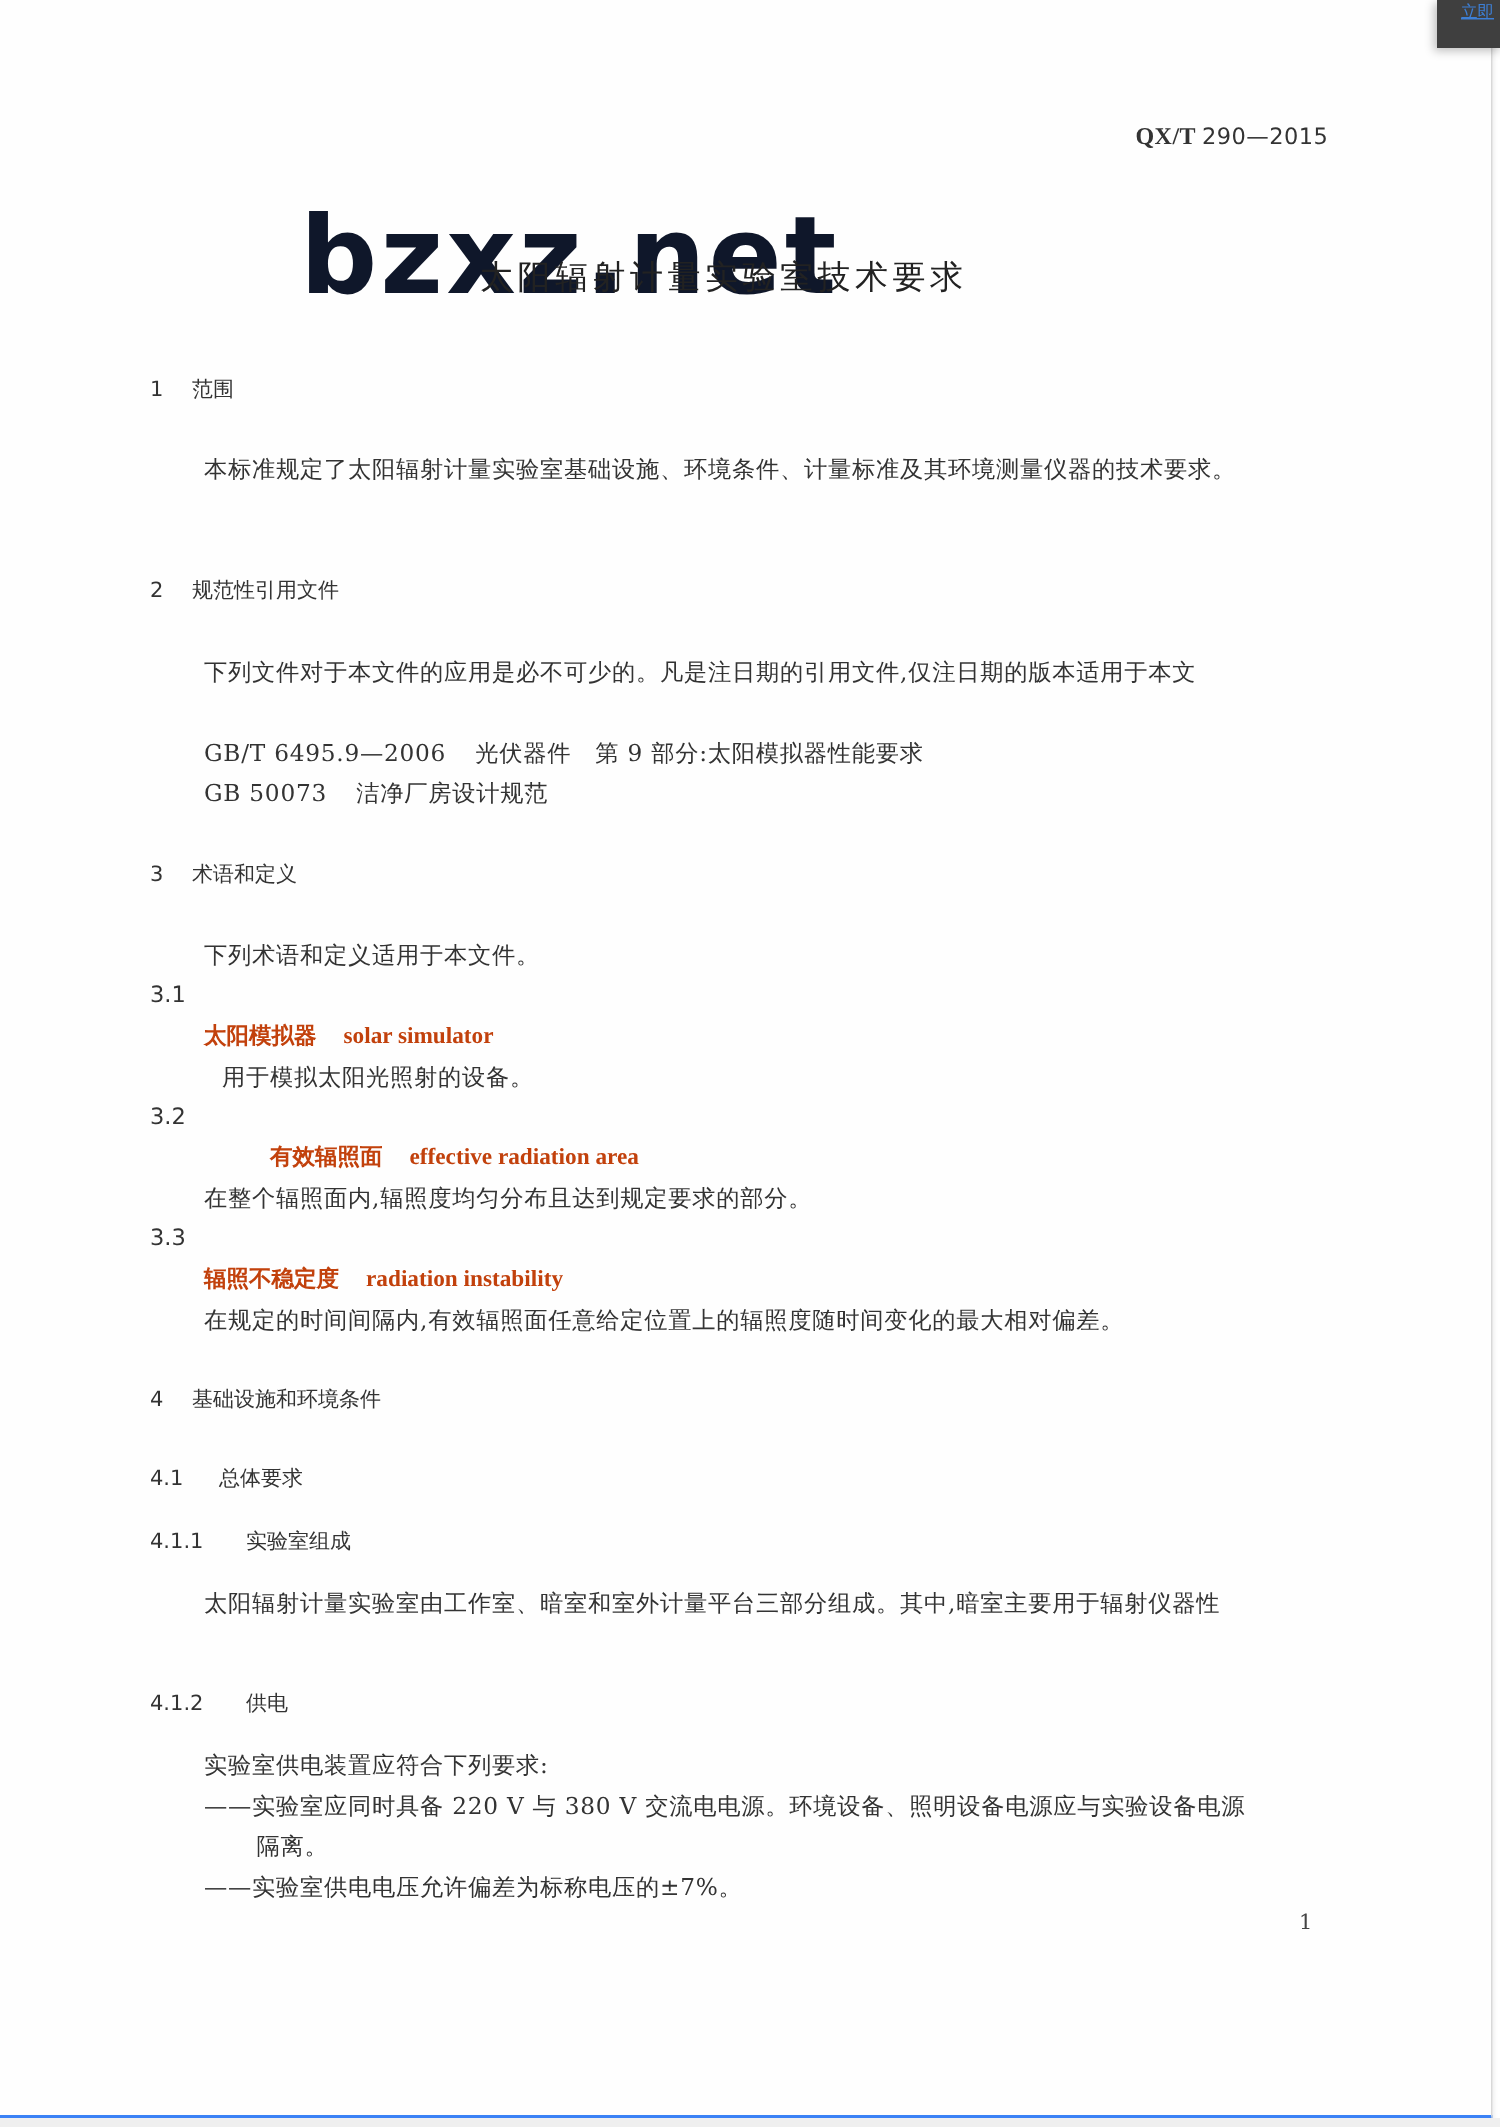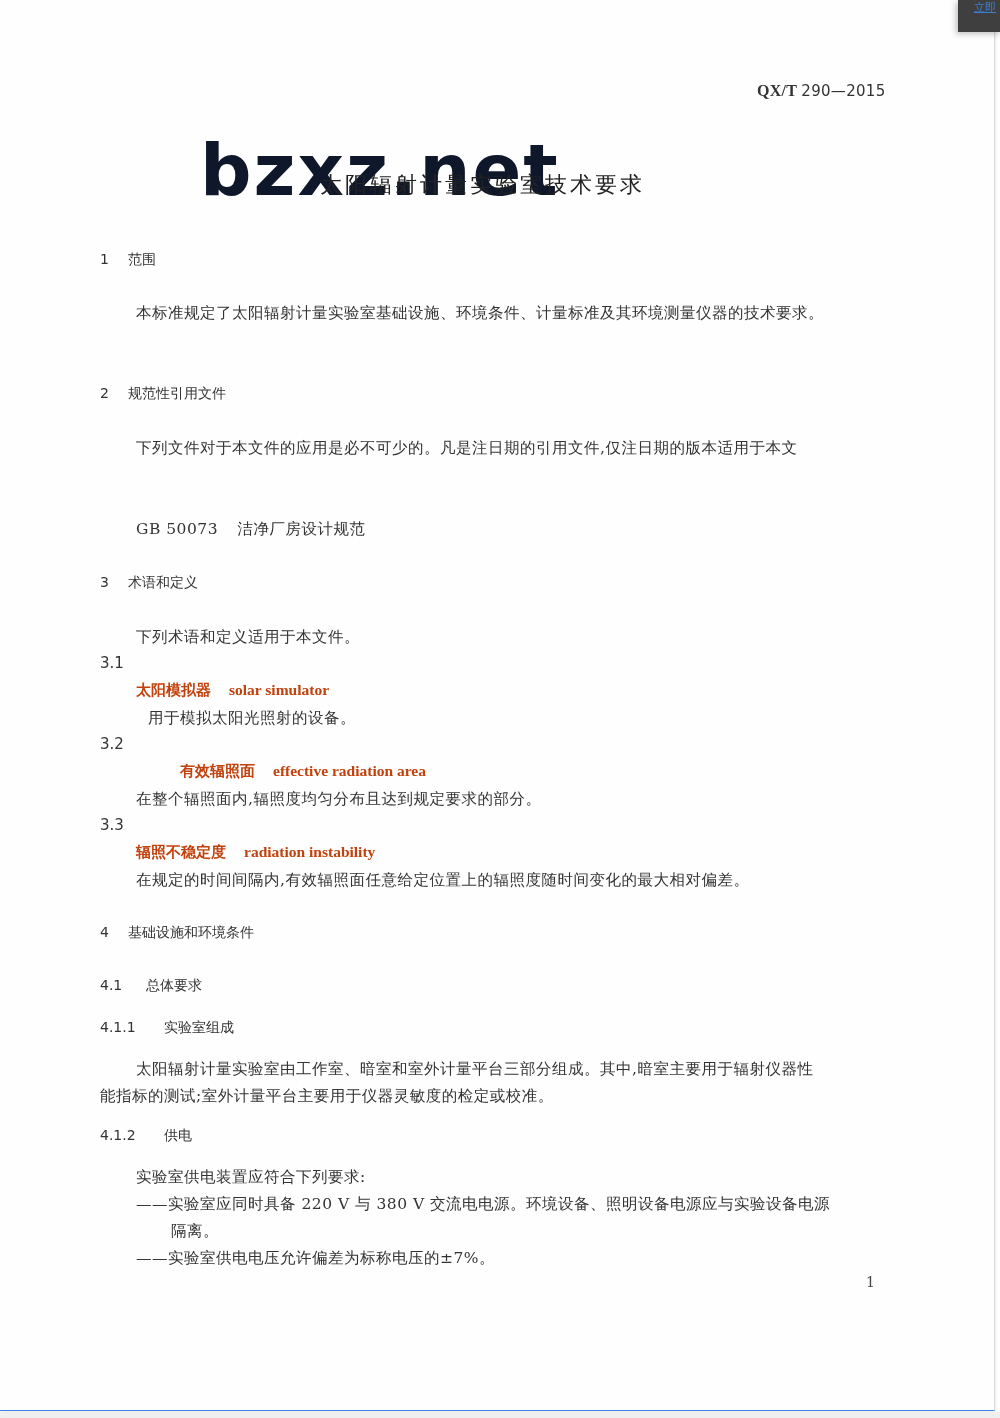--- a/index.html
+++ b/index.html
@@ -6,21 +6,21 @@
   body {
     width: 1000px; height: 1418px; position: relative; overflow: hidden;
     background: #ffffff;
     font-family: "DejaVu Serif", "Liberation Serif", serif;
     color: #2a2a2a;
   }
   .page {
     position: absolute; left: 0; top: 0; width: 994px; height: 1410px;
     background: #fefefe;
     border-right: 1px solid #d8d8d8;
-    border-bottom: 1px solid #3b82f6;
+    border-bottom: 6px solid #3b82f6;
     box-shadow: 1px 2px 3px rgba(0,0,0,0.08);
   }
   .bottom-strip {
     position: absolute; left: 0; top: 1412px; width: 1000px; height: 6px; background: #efefef;
   }
   .float-btn {
     position: absolute; left: 958px; top: 0; width: 44px; height: 32px;
     background: #3f3f3f; box-shadow: -2px 2px 6px rgba(0,0,0,0.25);
     overflow: hidden;
   }
@@ -74,20 +74,24 @@
 
   <div class="abs h1" style="top:251px;">
     <span class="no">1</span><span>范围</span>
   </div>
   <div class="abs p" style="left:136px; top:303px;">本标准规定了太阳辐射计量实验室基础设施、环境条件、计量标准及其环境测量仪器的技术要求。</div>
 
   <div class="abs h1" style="top:385px;">
     <span class="no">2</span><span>规范性引用文件</span>
   </div>
   <div class="abs p" style="left:136px; top:438px;">下列文件对于本文件的应用是必不可少的。凡是注日期的引用文件,仅注日期的版本适用于本文</div>
+  <div class="abs p" style="left:136px; top:492px;">
+    <span>GB/T 6495.9—2006</span>
+    <span style="margin-left:14px;">光伏器件　第 9 部分:太阳模拟器性能要求</span>
+  </div>
   <div class="abs p" style="left:136px; top:519px;">
     <span>GB 50073</span>
     <span style="margin-left:14px;text-align:right;">洁净厂房设计规范</span>
   </div>
 
   <div class="abs h1" style="top:574px;">
     <span class="no">3</span><span>术语和定义</span>
   </div>
   <div class="abs p" style="left:136px; top:627px;">下列术语和定义适用于本文件。</div>
 
@@ -112,21 +116,20 @@
   <div class="abs h1" style="top:924px;">
     <span class="no">4</span><span>基础设施和环境条件</span>
   </div>
   <div class="abs h1 h2" style="top:977px;">
     <span class="no">4.1</span><span>总体要求</span>
   </div>
   <div class="abs h1 h3" style="top:1019px;">
     <span class="no">4.1.1</span><span>实验室组成</span>
   </div>
   <div class="abs p" style="left:136px; top:1059px;">太阳辐射计量实验室由工作室、暗室和室外计量平台三部分组成。其中,暗室主要用于辐射仪器性</div>
-  <div class="abs p" style="left:100px; top:1086px;">能指标的测试;室外计量平台主要用于仪器灵敏度的检定或校准。</div>
 
   <div class="abs h1 h3" style="top:1127px;">
     <span class="no">4.1.2</span><span>供电</span>
   </div>
   <div class="abs p" style="left:136px; top:1167px;">实验室供电装置应符合下列要求:</div>
   <div class="abs p" style="left:136px; top:1194px;">
     <span>——</span><span>实验室应同时具备 220 V 与 380 V 交流电电源。环境设备、照明设备电源应与实验设备电源</span>
   </div>
   <div class="abs p" style="left:171px; top:1221px;">隔离。</div>
   <div class="abs p" style="left:136px; top:1248px;">

